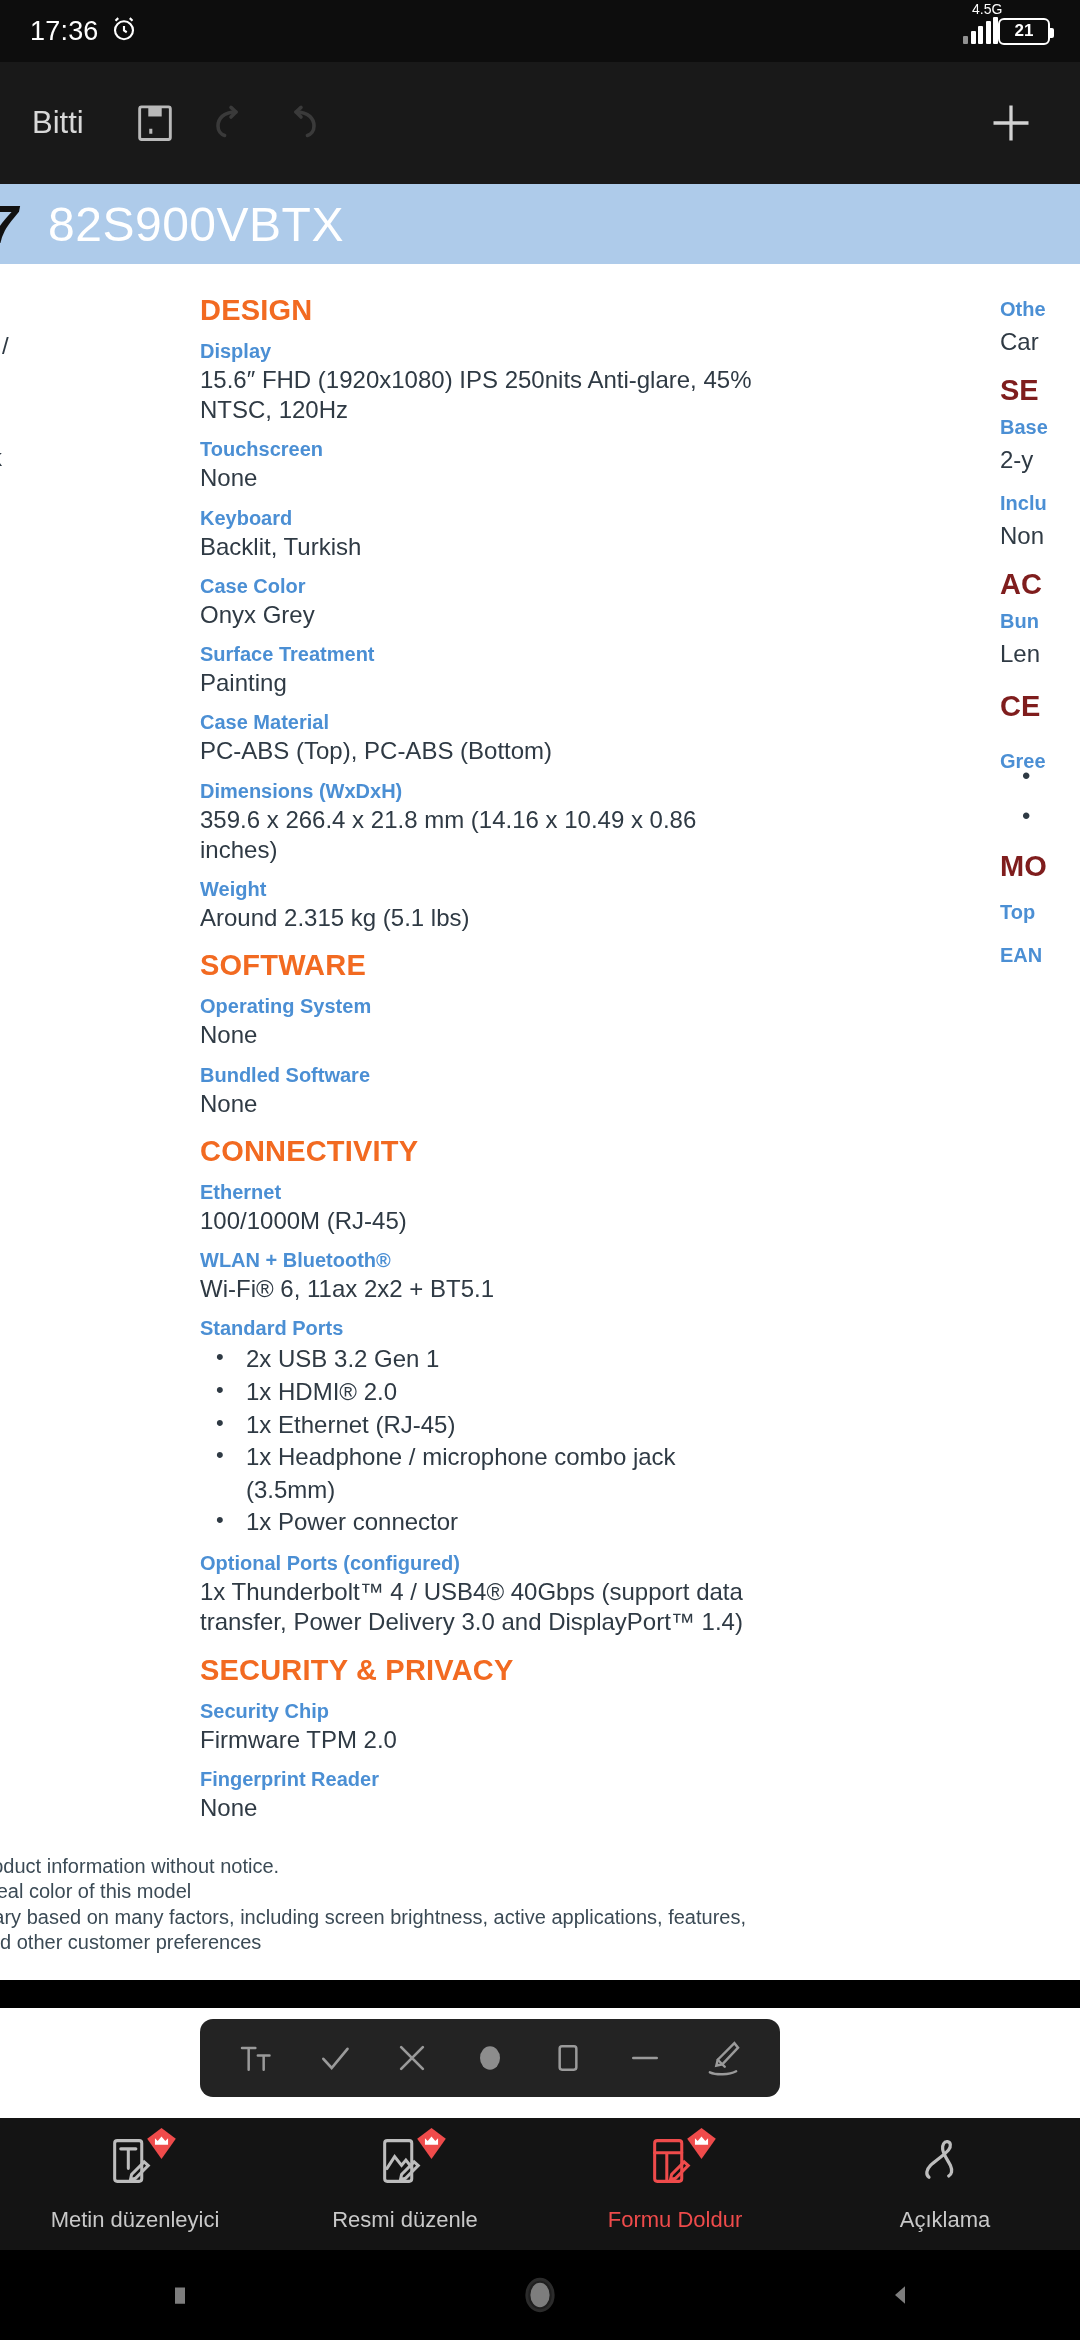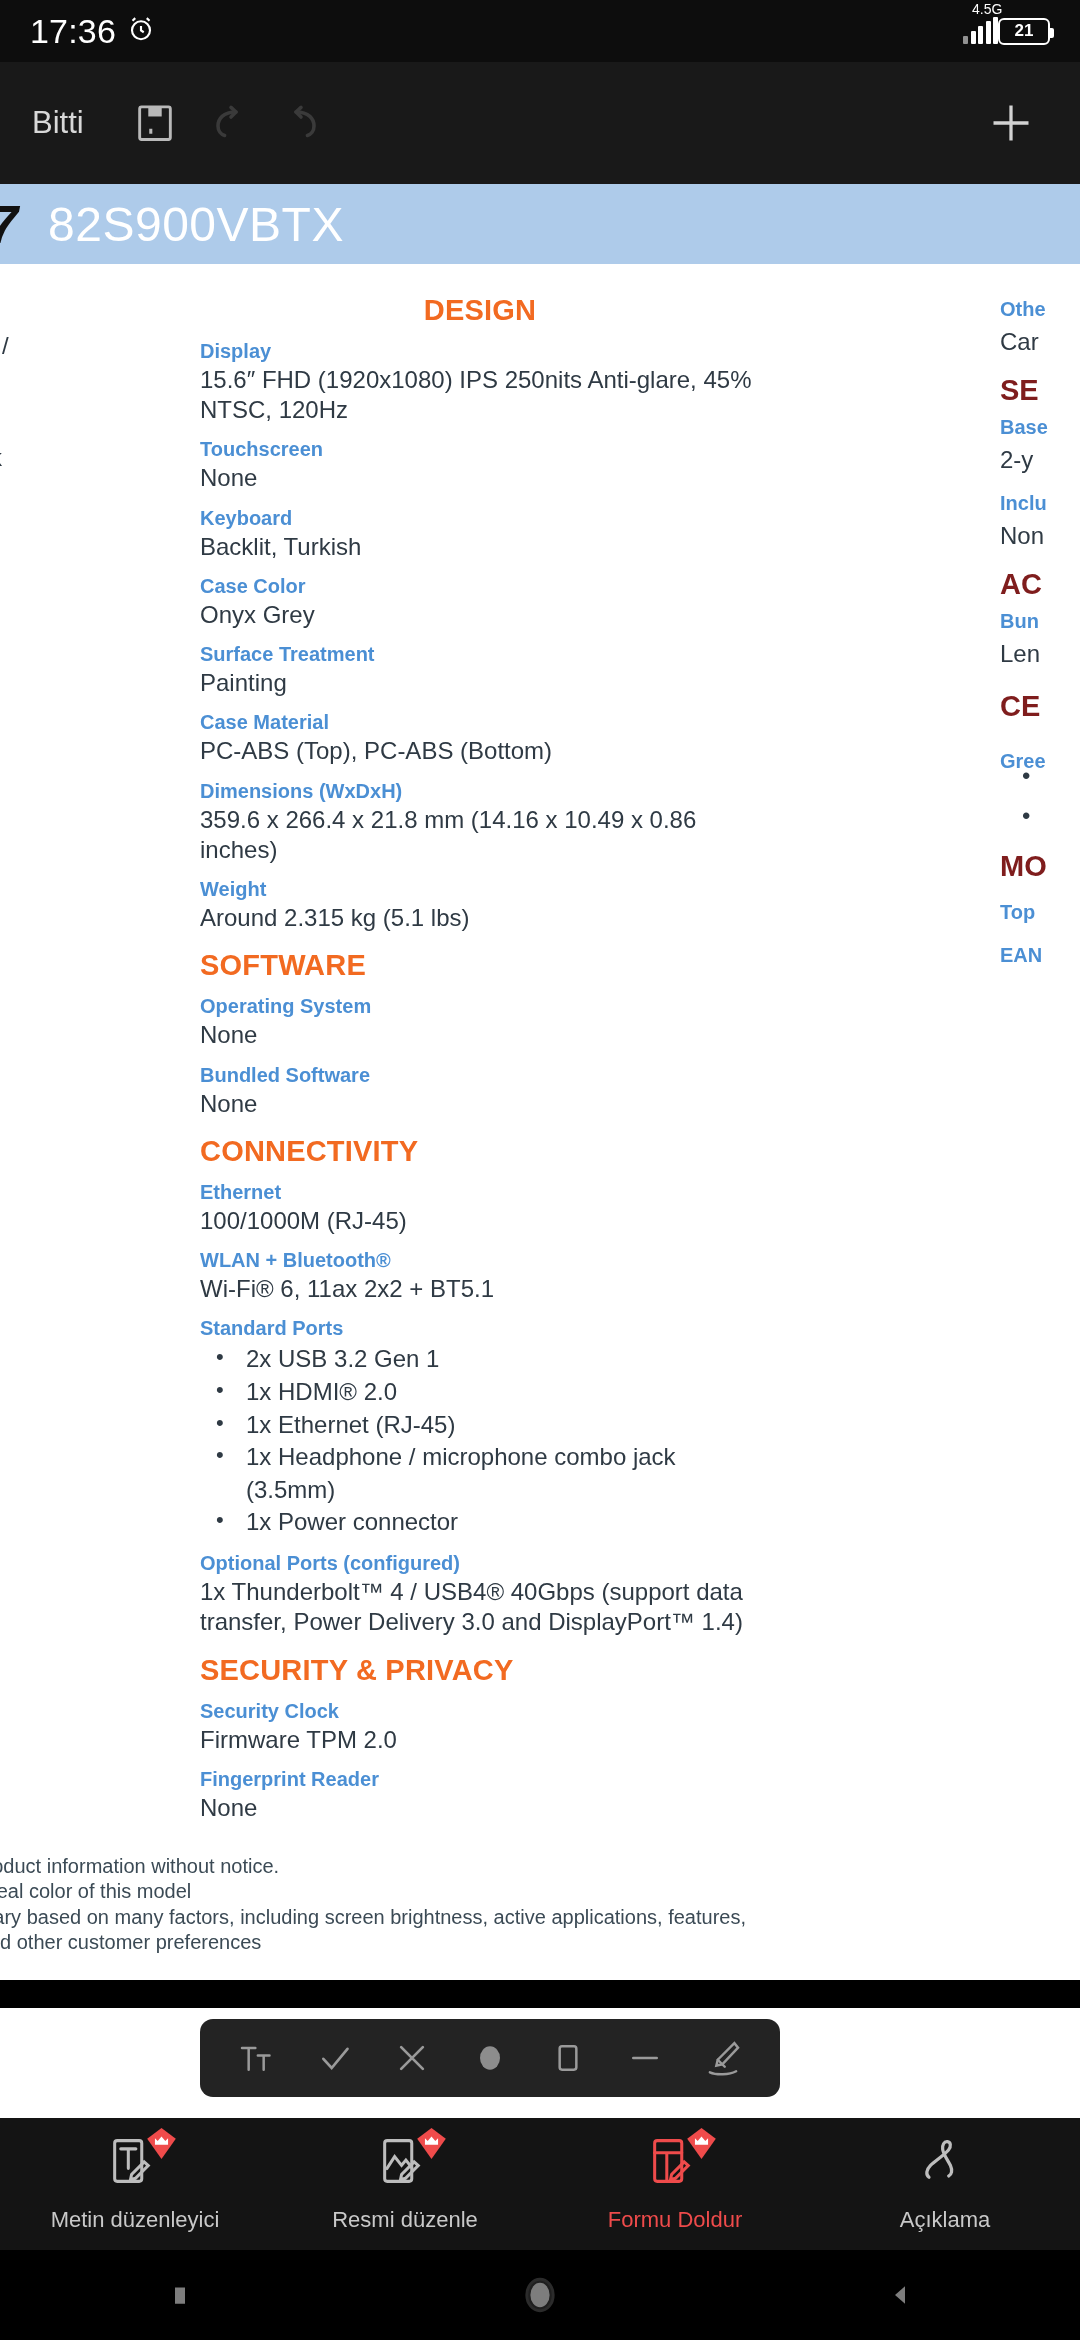--- a/index.html
+++ b/index.html
@@ -12,21 +12,21 @@
   }
 
   
   #status-bar{
     position:absolute; top:0; left:0; width:1080px; height:62px;
     background:#0d0d0d; color:#fff;
     display:flex; align-items:center; justify-content:space-between;
     padding:0 30px;
   }
   .sb-left{ display:flex; align-items:center; gap:10px; }
-  .sb-clock{ font-size:34px; letter-spacing:.2px; }
+  .sb-clock{ font-size:27px; letter-spacing:.2px; }
   .sb-right{ display:flex; align-items:flex-start; }
   .net-wrap{ position:relative; display:flex; align-items:flex-end; }
   .net-label{ position:absolute; top:-16px; left:9px; font-size:14px; line-height:1; }
   .bars{ display:flex; align-items:flex-end; gap:2.5px; height:26px; }
   .bars i{ width:5px; background:#fff; display:block; border-radius:1px; }
   .bars i:nth-child(1){ height:8px; opacity:.55;}
   .bars i:nth-child(2){ height:13px;}
   .bars i:nth-child(3){ height:18px;}
   .bars i:nth-child(4){ height:23px;}
   .bars i:nth-child(5){ height:27px;}
@@ -68,21 +68,21 @@
   }
   .doc-inner{ position:relative; width:1080px; height:1716px; }
 
   
   .col-main{ position:absolute; left:200px; top:30px; width:560px; }
 
   h2.sec{
     color:#f26a21; font-size:29px; font-weight:bold; letter-spacing:.2px;
     margin:16px 0 11px 0;
   }
-  h2.sec:first-child{ margin-top:0;text-align:center; }
+  h2.sec:first-child{ margin-top:0; }
   .lbl{ color:#4b8fd4; font-size:20px; font-weight:bold; margin-top:13px; }
   .val{ color:#2f3a44; font-size:24px; line-height:1.26; margin-top:2px; }
   ul.ports{ list-style:none; margin-top:3px; }
   ul.ports li{
     color:#2f3a44; font-size:24px; line-height:1.36; padding-left:46px; position:relative;
   }
   ul.ports li:before{
     content:"\2022"; position:absolute; left:16px; top:-1px; font-size:22px;
   }
 
@@ -246,21 +246,21 @@
         <ul class="ports">
           <li>2x USB 3.2 Gen 1</li>
           <li>1x HDMI® 2.0</li>
           <li>1x Ethernet (RJ-45)</li>
           <li>1x Headphone / microphone combo jack (3.5mm)</li>
           <li>1x Power connector</li>
         </ul>
         <div class="lbl">Optional Ports (configured)</div>
         <div class="val">1x Thunderbolt™ 4 / USB4® 40Gbps (support data transfer, Power Delivery 3.0 and DisplayPort™ 1.4)</div>
         <h2 class="sec">SECURITY &amp; PRIVACY</h2>
-        <div class="lbl">Security Clock</div>
+        <div class="lbl">Security Chip</div>
         <div class="val">Firmware TPM 2.0</div>
         <div class="lbl">Fingerprint Reader</div>
         <div class="val">None</div>
       </div>
 
     <div class="col-right" id="col-right">
         <div class="frag-r b" style="top: 34px;">Othe</div>
         <div class="frag-r t" style="top: 64px;">Car</div>
         <div class="frag-r o" style="top: 110px;">SE</div>
         <div class="frag-r b" style="top: 152px;">Base</div>

